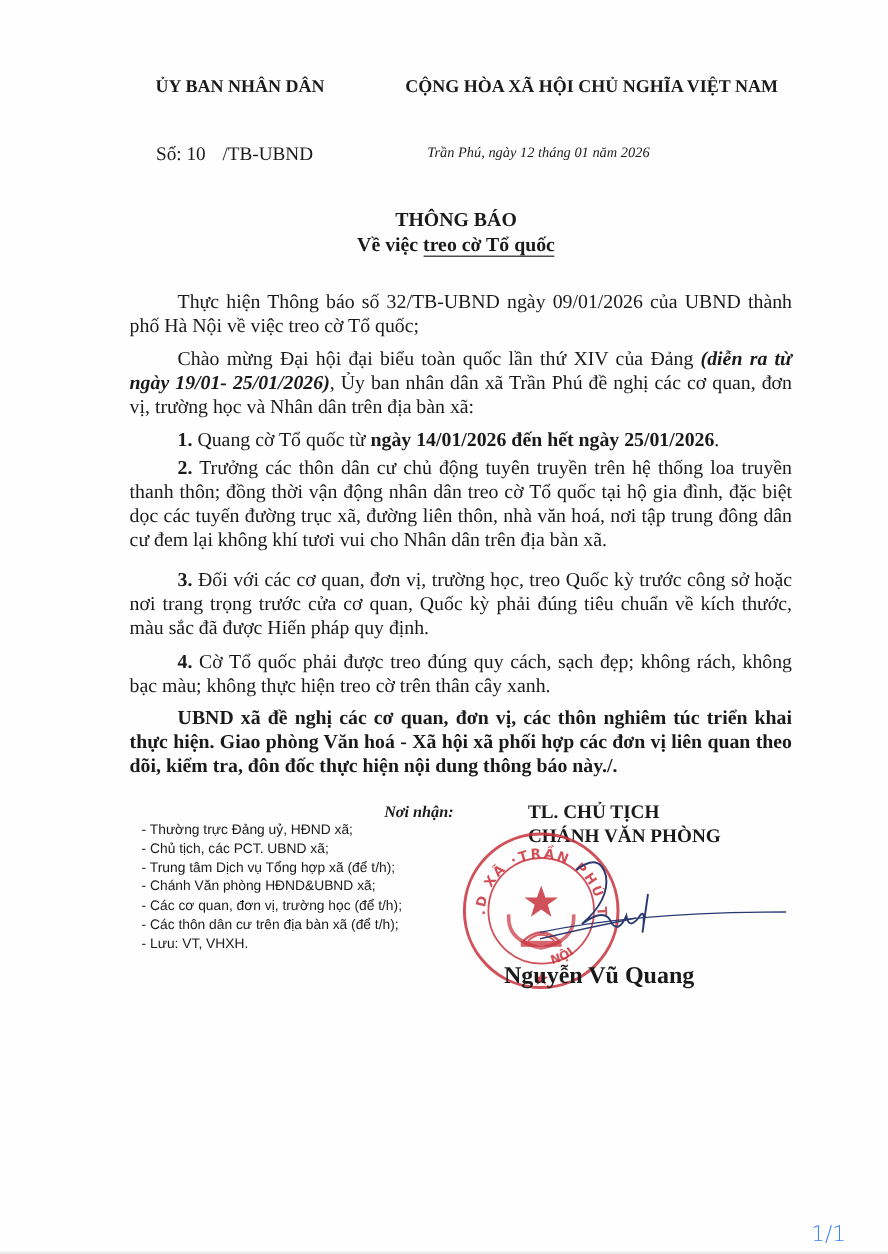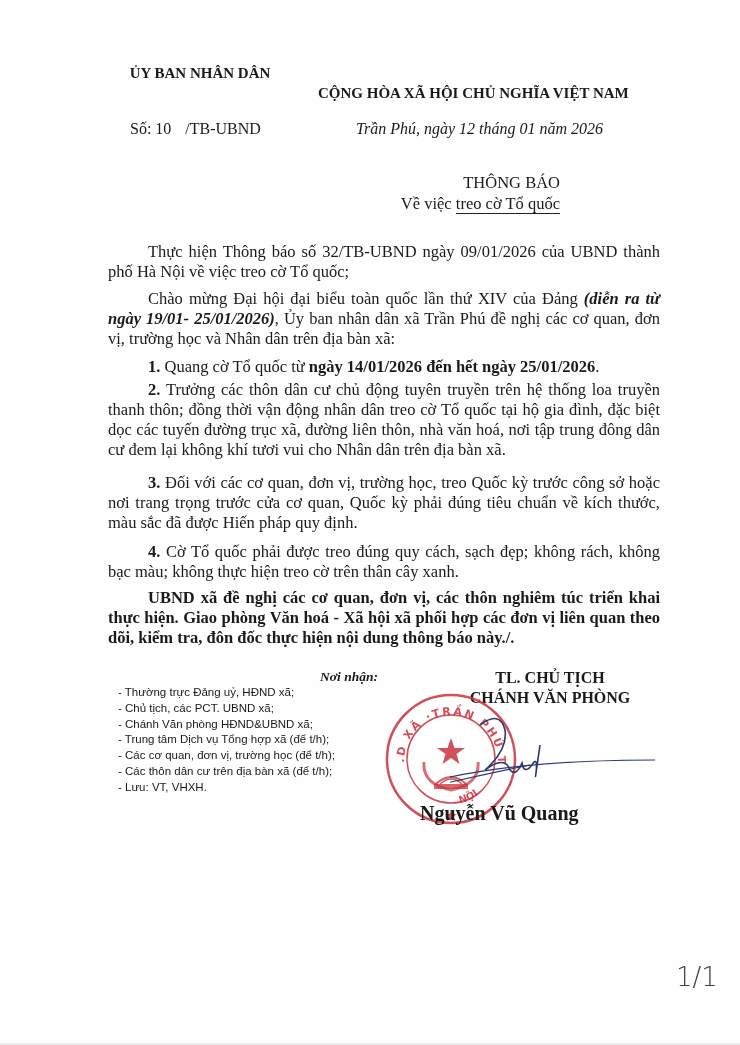--- a/index.html
+++ b/index.html
@@ -3,45 +3,45 @@
 <meta charset="utf-8">
 <style>
   html, body { margin: 0; padding: 0; }
   body {
     width: 740px; height: 1045px; background: #fefefe; position: relative; overflow: hidden;
     font-family: "Liberation Serif", "DejaVu Serif", serif; color: #1a1a1a;
   }
   .abs { position: absolute; }
   .hdr-left { left: 100px; top: 64px; width: 200px; text-align: center; font-weight: bold; font-size: 15px; line-height: 19px; }
   .hdr-left .l2 { display: inline-block; border-bottom: 1.5px solid #222; line-height: 17px; }
-  .hdr-right { left: 318px; top: 64px; width: 350px; text-align: left; font-weight: bold; font-size: 15px; line-height: 19px; margin-top: 20px; }
+  .hdr-right { left: 318px; top: 64px; width: 350px; text-align: center; font-weight: bold; font-size: 15px; line-height: 19px; }
   .hdr-right .l2 { display: inline-block; border-bottom: 1.5px solid #222; line-height: 17px; }
   .so { left: 130px; top: 120px; font-size: 16px; }
   .so .gap { display: inline-block; width: 14px; }
-  .date { left: 356px; top: 120px; font-size: 16px; font-style: italic; }
-  .title { left: 200px; top: 172px; width: 360px; text-align: right; font-weight: normal; font-size: 16.5px; line-height: 21px; }
+  .date { left: 356px; top: 120px; font-size: 12px; font-style: italic; }
+  .title { left: 200px; top: 172px; width: 360px; text-align: center; font-weight: bold; font-size: 16.5px; line-height: 21px; }
   .title .sub-u { display: inline-block; border-bottom: 1.5px solid #222; line-height: 18px; }
   .body { left: 108px; width: 552px; font-size: 16.5px; line-height: 20px; text-align: justify; }
   .body p { margin: 0; text-indent: 40px; }
   .p1 { top: 242px; }
   .p2 { top: 289px; }
   .p3 { top: 357px; }
   .p4 { top: 380px; }
   .p5 { top: 473px; }
   .p6 { top: 542px; }
   .p7 { top: 588px; font-weight: bold; }
   b { font-weight: bold; }
   .bi { font-weight: bold; font-style: italic; }
   .noi-nhan { left: 118px; top: 668px; width: 260px; font-family: "Liberation Sans", "DejaVu Sans", sans-serif; font-size: 11.5px; line-height: 15.8px; }
   .noi-nhan .nn-title { font-family: "Liberation Serif", serif; font-weight: bold; font-style: italic; font-size: 13.5px; line-height: 17px; text-align: right; }
-  .sign { left: 440px; top: 668px; width: 220px; text-align: center; font-weight: bold; font-size: 16px; line-height: 20px; }
+  .sign { left: 440px; top: 668px; width: 220px; text-align: left; font-weight: bold; font-size: 16px; line-height: 20px; }
   .signer { left: 420px; top: 802px; width: 220px; text-align: left; font-weight: bold; font-size: 20px; }
   .stamp { left: 384px; top: 692px; width: 134px; height: 134px; }
   .sig { left: 450px; top: 715px; width: 210px; height: 80px; }
-  .page-ind { left: 676px; top: 962px; font-family: "DejaVu Sans", sans-serif; font-size: 26px; color: #404040; font-weight: 300; }
+  .page-ind { left: 676px; top: 1018px; font-family: "DejaVu Sans", sans-serif; font-size: 18px; color: #3b82f6; font-weight: 300; }
   .bottom-line { left: 0; top: 1043px; width: 740px; height: 2px; background: #ececec; }
 </style>
 </head>
 <body>
 
 <div class="abs hdr-left">
   <div>ỦY BAN NHÂN DÂN</div>
 </div>
 
 <div class="abs hdr-right">
@@ -84,22 +84,22 @@
 </div>
 
 <div class="abs body p7">
   <p>UBND xã đề nghị các cơ quan, đơn vị, các thôn nghiêm túc triển khai thực hiện. Giao phòng Văn hoá - Xã hội xã phối hợp các đơn vị liên quan theo dõi, kiểm tra, đôn đốc thực hiện nội dung thông báo này./.</p>
 </div>
 
 <div class="abs noi-nhan">
   <div class="nn-title">Nơi nhận:</div>
   <div>- Thường trực Đảng uỷ, HĐND xã;</div>
   <div>- Chủ tịch, các PCT. UBND xã;</div>
+  <div>- Trung tâm Dịch vụ Tổng hợp xã (để t/h);</div>
   <div>- Chánh Văn phòng HĐND&amp;UBND xã;</div>
-  <div>- Trung tâm Dịch vụ Tổng hợp xã (để t/h);</div>
   <div>- Các cơ quan, đơn vị, trường học (để t/h);</div>
   <div>- Các thôn dân cư trên địa bàn xã (để t/h);</div>
   <div>- Lưu: VT, VHXH.</div>
 </div>
 
 <div class="abs sign">
   <div>TL. CHỦ TỊCH</div>
   <div>CHÁNH VĂN PHÒNG</div>
 </div>
 

